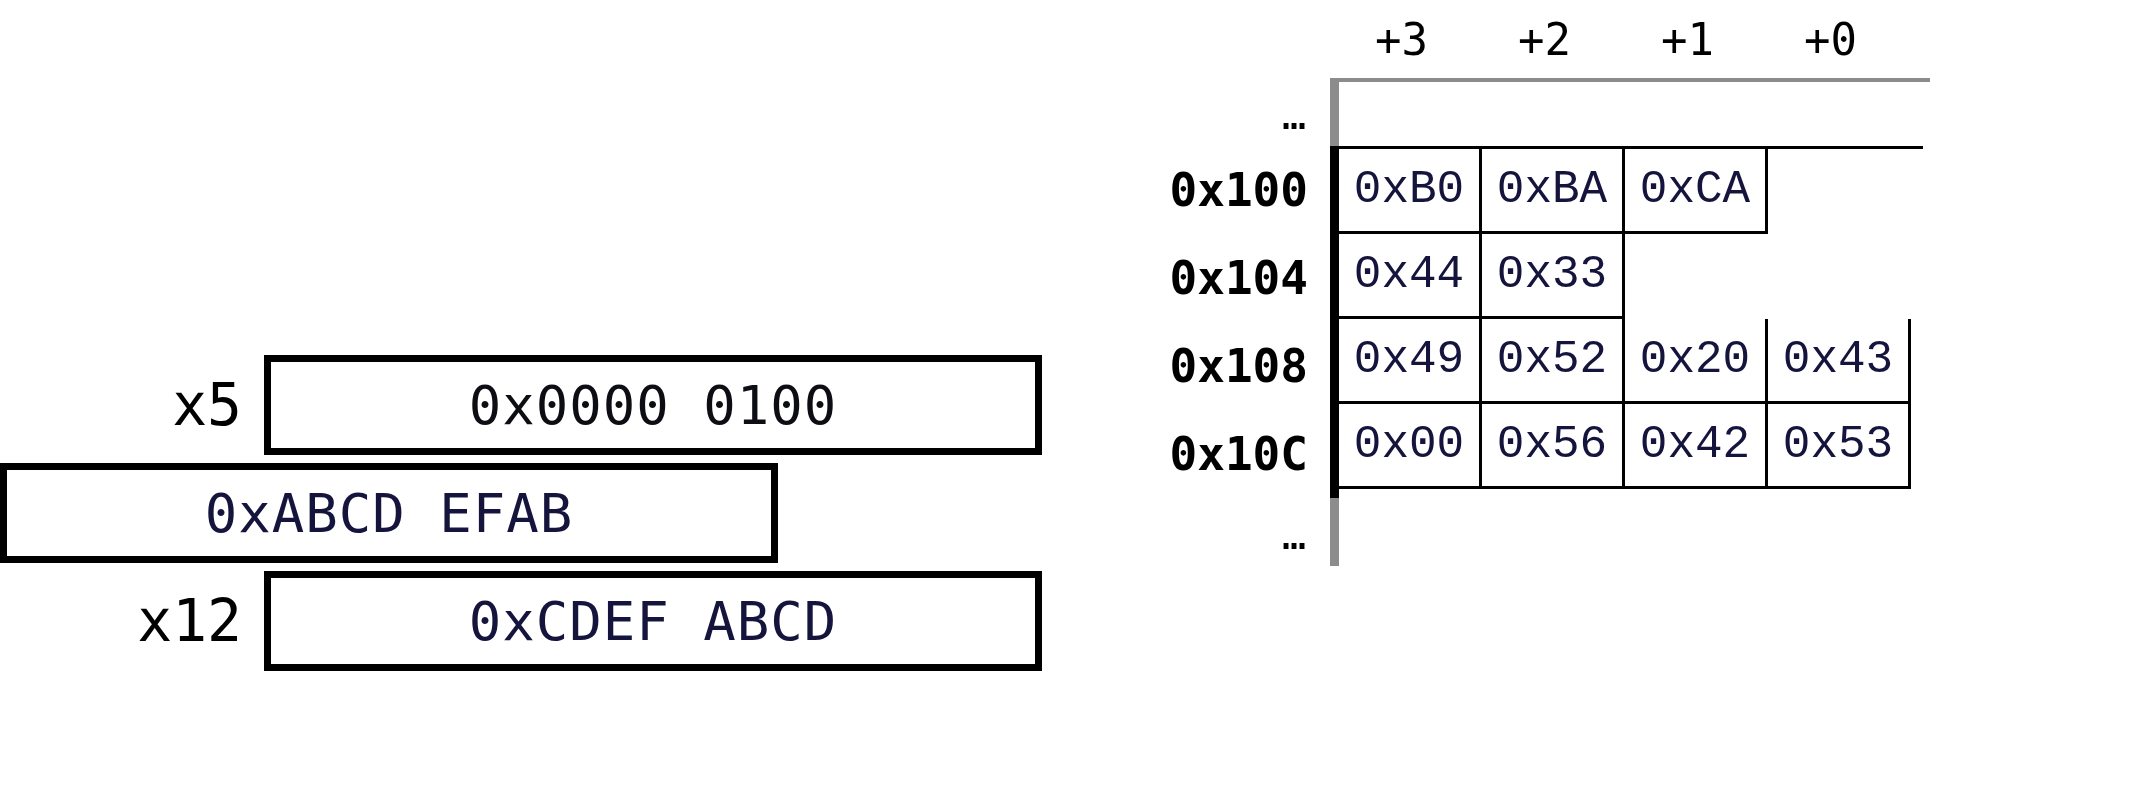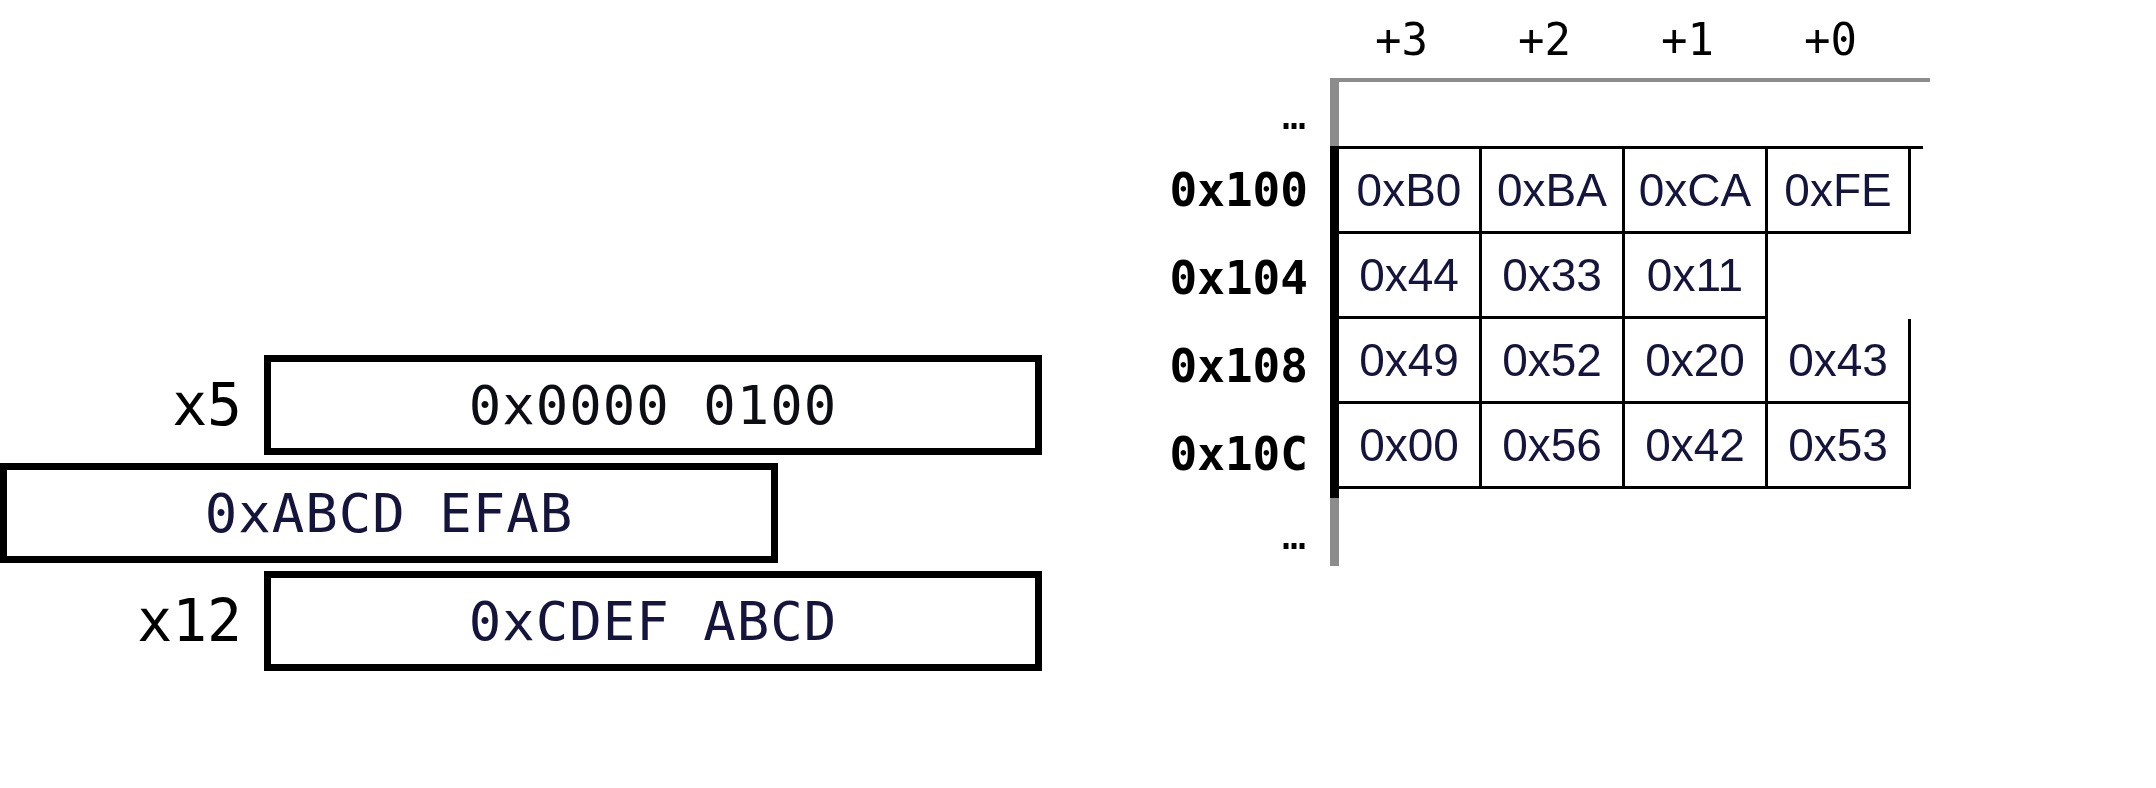--- a/index.html
+++ b/index.html
@@ -99,21 +99,21 @@
   .mem-cells {
     display: flex;
   }
   .mem-cell {
     width: 143px;
     height: 85px;
     box-sizing: border-box;
     display: flex;
     align-items: center;
     justify-content: center;
-    font-family: Liberation Sans, sans-serif;
+    font-family: Liberation Mono, monospace;
     font-size: 46px;
     color: #14143c;
     border-right: 3px solid #000000;
     border-bottom: 3px solid #000000;
     background: #ffffff;
   }
 
   
   .mem-row.ellipsis .mem-addr {
     font-size: 40px;
@@ -201,27 +201,25 @@
       <div class="mem-addr">0x108</div>
       <div class="mem-addr">0x10C</div>
     </div>
 
     <div id="mem-body">
 
       <div class="mem-cells">
         <div class="mem-cell">0xB0</div>
         <div class="mem-cell">0xBA</div>
         <div class="mem-cell">0xCA</div>
-        <div class="mem-cell">0xFE</div>
       </div>
 
       <div class="mem-cells">
         <div class="mem-cell">0x44</div>
         <div class="mem-cell">0x33</div>
-        <div class="mem-cell">0x11</div>
       </div>
 
       <div class="mem-cells">
         <div class="mem-cell">0x49</div>
         <div class="mem-cell">0x52</div>
         <div class="mem-cell">0x20</div>
         <div class="mem-cell">0x43</div>
       </div>
 
       <div class="mem-cells">

